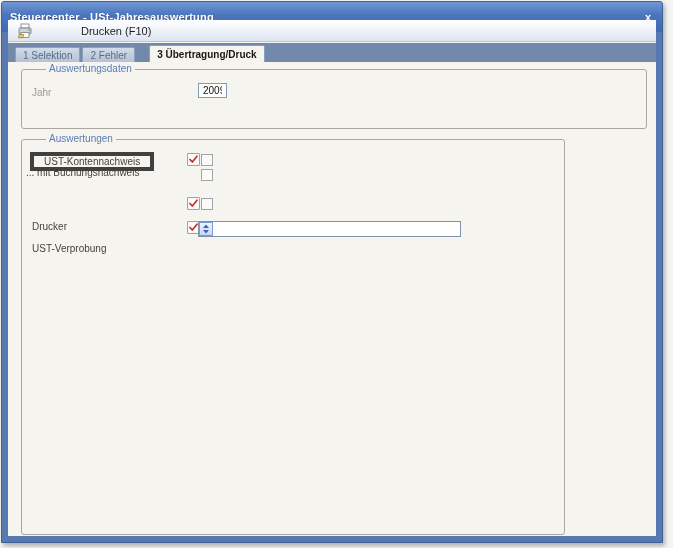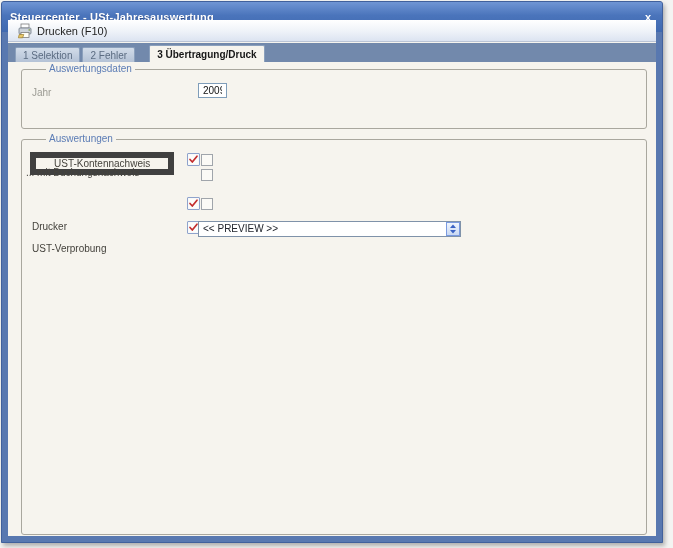--- a/index.html
+++ b/index.html
@@ -29,21 +29,21 @@
     background:#f6f4ee; overflow:hidden;
   }
 
   .toolbar {
     position:absolute; left:0; top:0; right:0; height:22px;
     background:linear-gradient(#ffffff, #eef2f8 55%, #dce4f1);
     border-bottom:1px solid #bac4d6;
     display:flex; align-items:center; padding:0 4px;
   }
   .tool-btn { display:flex; align-items:center; gap:4px; padding:1px 4px; border:1px solid transparent; border-radius:2px; cursor:pointer; }
-  .tool-btn span.lbl { font-size:11px; color:#1f1f1f; }
+  .tool-btn span.lbl { font-size:11px; color:#1f1f1f;margin-left:44px; }
 
   .tabband {
     position:absolute; left:0; top:23px; right:0; height:19px;
     background:#7289ac;
     display:flex; align-items:flex-end; padding-left:7px;
   }
   .tab {
     font-size:10px; padding:2px 7px 1px 7px; margin-right:2px;
     border:1px solid #8ba0bc; border-bottom:none;
     border-radius:2px 2px 0 0;
@@ -58,25 +58,25 @@
   .page { position:absolute; left:0; top:42px; right:0; bottom:0; background:#f6f4ee; }
 
   .groupbox {
     position:absolute; border:1px solid #a9a79e; border-radius:3px;
   }
   .legend {
     position:absolute; top:-7px; left:8px; background:#f6f4ee; padding:0 3px;
     font-size:10px; color:#5b7cb5; line-height:12px; white-space:nowrap;margin-left:16px;
   }
   #gb-daten { left:13px; top:7px;  width:626px; height:60px; }
-  #gb-ausw  { left:13px; top:77px; width:626px; height:396px; }
+  #gb-ausw  { left:13px; top:77px; width:544px; height:396px; }
 
   .lbl-gray { position:absolute; font-size:10px; color:#9b9a93; }
   .lbl-dark { position:absolute; font-size:10px; color:#45433d; white-space:nowrap; }
-  .lbl-boxed { border:6px solid #404040; padding:0 18px; }
+  .lbl-boxed { border:4px solid #404040; padding:0 10px; }
 
   .year-input {
     position:absolute; width:29px; height:15px;
     border:1px solid #7f9db9; background:#fff; font-family:"Liberation Sans",sans-serif;
     font-size:10px; text-align:center; color:#111; padding:4px;
   }
 
   .chkicon {
     position:absolute; width:13px; height:13px; background:#fdfdfb;
     border:1px solid #8fa3cc; border-radius:1px; cursor:pointer;
@@ -171,21 +171,20 @@
         </span>
         <span class="checkbox" style="left:179px; top:58px;"></span>
 
         <span class="lbl-dark" style="left:10px; top:81px;">Drucker</span>
         <span class="chkicon" style="left:165px; top:81px;">
           <svg width="11" height="11" viewBox="0 0 11 11">
             <path d="M2 5.5 L4.3 8 L9 2.2" fill="none" stroke="#c42e2e" stroke-width="1.7" stroke-linecap="round" stroke-linejoin="round"></path>
           </svg>
         </span>
         <div class="combobox" style="left:176px; top:81px;">
-          <span class="combo-text">&lt;&lt; PREVIEW &gt;&gt;</span>
           <span class="combo-btn">
             <span>
               <svg width="8" height="10" viewBox="0 0 8 10">
                 <path d="M4 0.5 L7 4 L1 4 Z" fill="#3b63c4"></path>
                 <path d="M4 9.5 L1 6 L7 6 Z" fill="#3b63c4"></path>
               </svg>
             </span>
           </span>
         </div>
 

